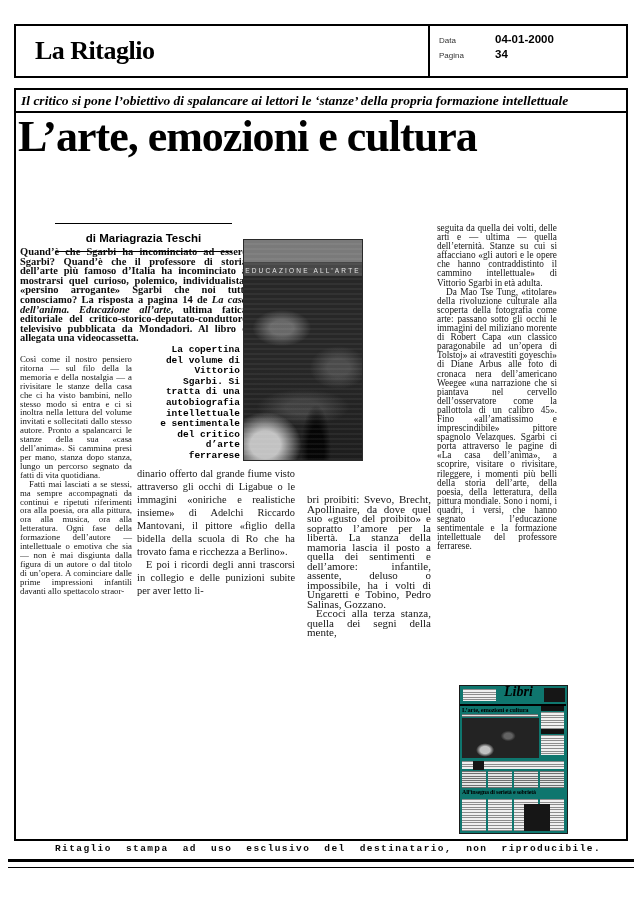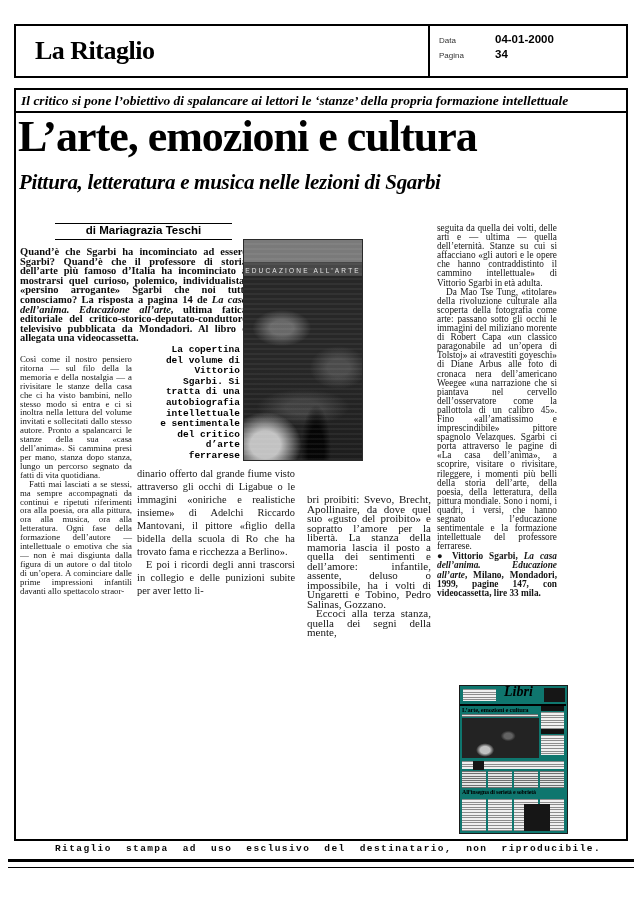--- a/index.html
+++ b/index.html
@@ -20,22 +20,22 @@
   .meta-value{font-family:"Liberation Sans",sans-serif;font-size:11.5px;font-weight:700;color:#000;}
 
   
   .frame{left:14px;top:88px;width:614px;height:753px;border:2px solid #000;box-sizing:border-box;}
   .strap{left:0;top:0;width:610px;height:23px;border-bottom:2px solid #000;box-sizing:border-box;
          font-style:italic;font-weight:600;font-size:13.5px;padding:3px 0 0 5px;color:#000;white-space:nowrap;}
   .headline{left:2px;top:24px;width:606px;font-weight:700;font-size:44px;letter-spacing:-1px;
             line-height:1.05;color:#000;white-space:nowrap;}
   .subhead{left:3px;top:80px;width:600px;font-weight:700;font-style:italic;font-size:21px;
            letter-spacing:-0.3px;color:#000;white-space:nowrap;}
-  .byline-box{left:39px;top:133px;width:177px;height:17px;border-top:1.5px solid #000;border-bottom:1.5px solid #000;
-              box-sizing:border-box;display:flex;justify-content:center;}
+  .byline-box{left:39px;top:133px;width:177px;height:29px;border-top:1.5px solid #000;border-bottom:1.5px solid #000;
+              box-sizing:border-box;display:flex;align-items:center;justify-content:center;}
   .byline{font-family:"Liberation Sans",sans-serif;font-size:11.5px;font-weight:700;color:#000;}
 
   .lead{left:4px;top:157px;width:227px;font-size:10.5px;font-weight:700;line-height:9.6px;
         text-align:justify;color:#0d0d0d;}
   .col{text-align:justify;color:#141414;}
   .col1{left:4px;top:265px;width:112px;font-size:8.8px;line-height:8.9px;}
   .colA{left:121px;top:377px;width:158px;font-size:10.4px;line-height:13px;}
   .colB{left:291px;top:377px;width:124px;font-size:11px;line-height:9.5px;margin-top:28px;}
   .col4{left:421px;top:134px;width:120px;font-size:9.3px;line-height:9.1px;}
   .indent{text-indent:9px;}
@@ -101,21 +101,20 @@
     <span class="meta-label">Pagina</span>
     <span class="meta-value">34</span>
   </div>
 </div>
 
 <div class="abs frame">
 
   <div class="abs strap">Il critico si pone l’obiettivo di spalancare ai lettori le ‘stanze’ della propria formazione intellettuale</div>
 
   <h1 class="abs headline" style="margin:0;">L’arte, emozioni e cultura</h1>
-  <h2 class="abs subhead" style="margin:0;">Pittura, letteratura e musica nelle lezioni di Sgarbi</h2>
 
   <div class="abs byline-box">
     <span class="byline">di Mariagrazia Teschi</span>
   </div>
 
   <p class="abs lead"><span>Quand’è che Sgarbi ha incominciato ad essere Sgarbi? Quand’è che il professore di storia dell’arte più famoso d’Italia ha incominciato a mostrarsi quel curioso, polemico, individualista, «persino arrogante» Sgarbi che noi tutti conosciamo? La risposta a pagina 14 de </span><span class="it">La casa dell’anima. Educazione all’arte</span><span>, ultima fatica editoriale del critico-storico-deputato-conduttore televisivo pubblicata da Mondadori. Al libro è allegata una videocassetta.</span></p>
 
   <div class="abs col col1">
     <p>Così come il nostro pensiero ritorna — sul filo della la memoria e della nostalgia — a rivisitare le stanze della casa che ci ha visto bambini, nello stesso modo si entra e ci si inoltra nella lettura del volume invitati e sollecitati dallo stesso autore. Pronto a spalancarci le stanze della sua «casa dell’anima». Si cammina presi per mano, stanza dopo stanza, lungo un percorso segnato da fatti di vita quotidiana.</p>
     <p class="indent">Fatti mai lasciati a se stessi, ma sempre accompagnati da continui e ripetuti riferimenti ora alla poesia, ora alla pittura, ora alla musica, ora alla letteratura. Ogni fase della formazione dell’autore — intellettuale o emotiva che sia — non è mai disgiunta dalla figura di un autore o dal titolo di un’opera. A cominciare dalle prime impressioni infantili davanti allo spettacolo straor-</p>
@@ -133,21 +132,20 @@
   </div>
 
   <div class="abs col colB">
     <p>bri proibiti: Svevo, Brecht, Apollinaire, da dove quel suo «gusto del proibito» e sopratto l’amore per la libertà. La stanza della mamoria lascia il posto a quella dei sentimenti e dell’amore: infantile, assente, deluso o impossibile, ha i volti di Ungaretti e Tobino, Pedro Salinas, Gozzano.</p>
     <p class="indent">Eccoci alla terza stanza, quella dei segni della mente,</p>
   </div>
 
   <div class="abs col col4">
     <p>seguita da quella dei volti, delle arti e — ultima — quella dell’eternità. Stanze su cui si affacciano «gli autori e le opere che hanno contraddistinto il cammino intellettuale» di Vittorio Sgarbi in età adulta.</p>
     <p class="indent">Da Mao Tse Tung, «titolare» della rivoluzione culturale alla scoperta della fotografia come arte: passano sotto gli occhi le immagini del miliziano morente di Robert Capa «un classico paragonabile ad un’opera di Tolstoj» ai «travestiti goyeschi» di Diane Arbus alle foto di cronaca nera dell’americano Weegee «una narrazione che si piantava nel cervello dell’osservatore come la pallottola di un calibro 45». Fino «all’amatissimo e imprescindibile» pittore spagnolo Velazques. Sgarbi ci porta attraverso le pagine di «La casa dell’anima», a scoprire, visitare o rivisitare, rileggere, i momenti più belli della storia dell’arte, della poesia, della letteratura, della pittura mondiale. Sono i nomi, i quadri, i versi, che hanno segnato l’educazione sentimentale e la formazione intellettuale del professore ferrarese.</p>
-    <p class="ref"><span>● Vittorio Sgarbi, </span><span class="it">La casa dell’anima. Educazione all’arte</span><span>, Milano, Mondadori, 1999, pagine 147, con videocassetta, lire 33 mila.</span></p>
   </div>
 
   <div class="abs inset">
     <div class="abs nz" style="left:3px;top:3px;width:33px;height:12px;"></div>
     <span class="abs libri">Libri</span>
     <div class="abs inset-photo" style="left:84px;top:2px;width:21px;height:14px;"></div>
     <div class="abs inset-rule"></div>
 
     <div class="abs inset-h1">L’arte, emozioni e cultura</div>
     <div class="abs nzd" style="left:2px;top:28px;width:76px;height:3px;"></div>

